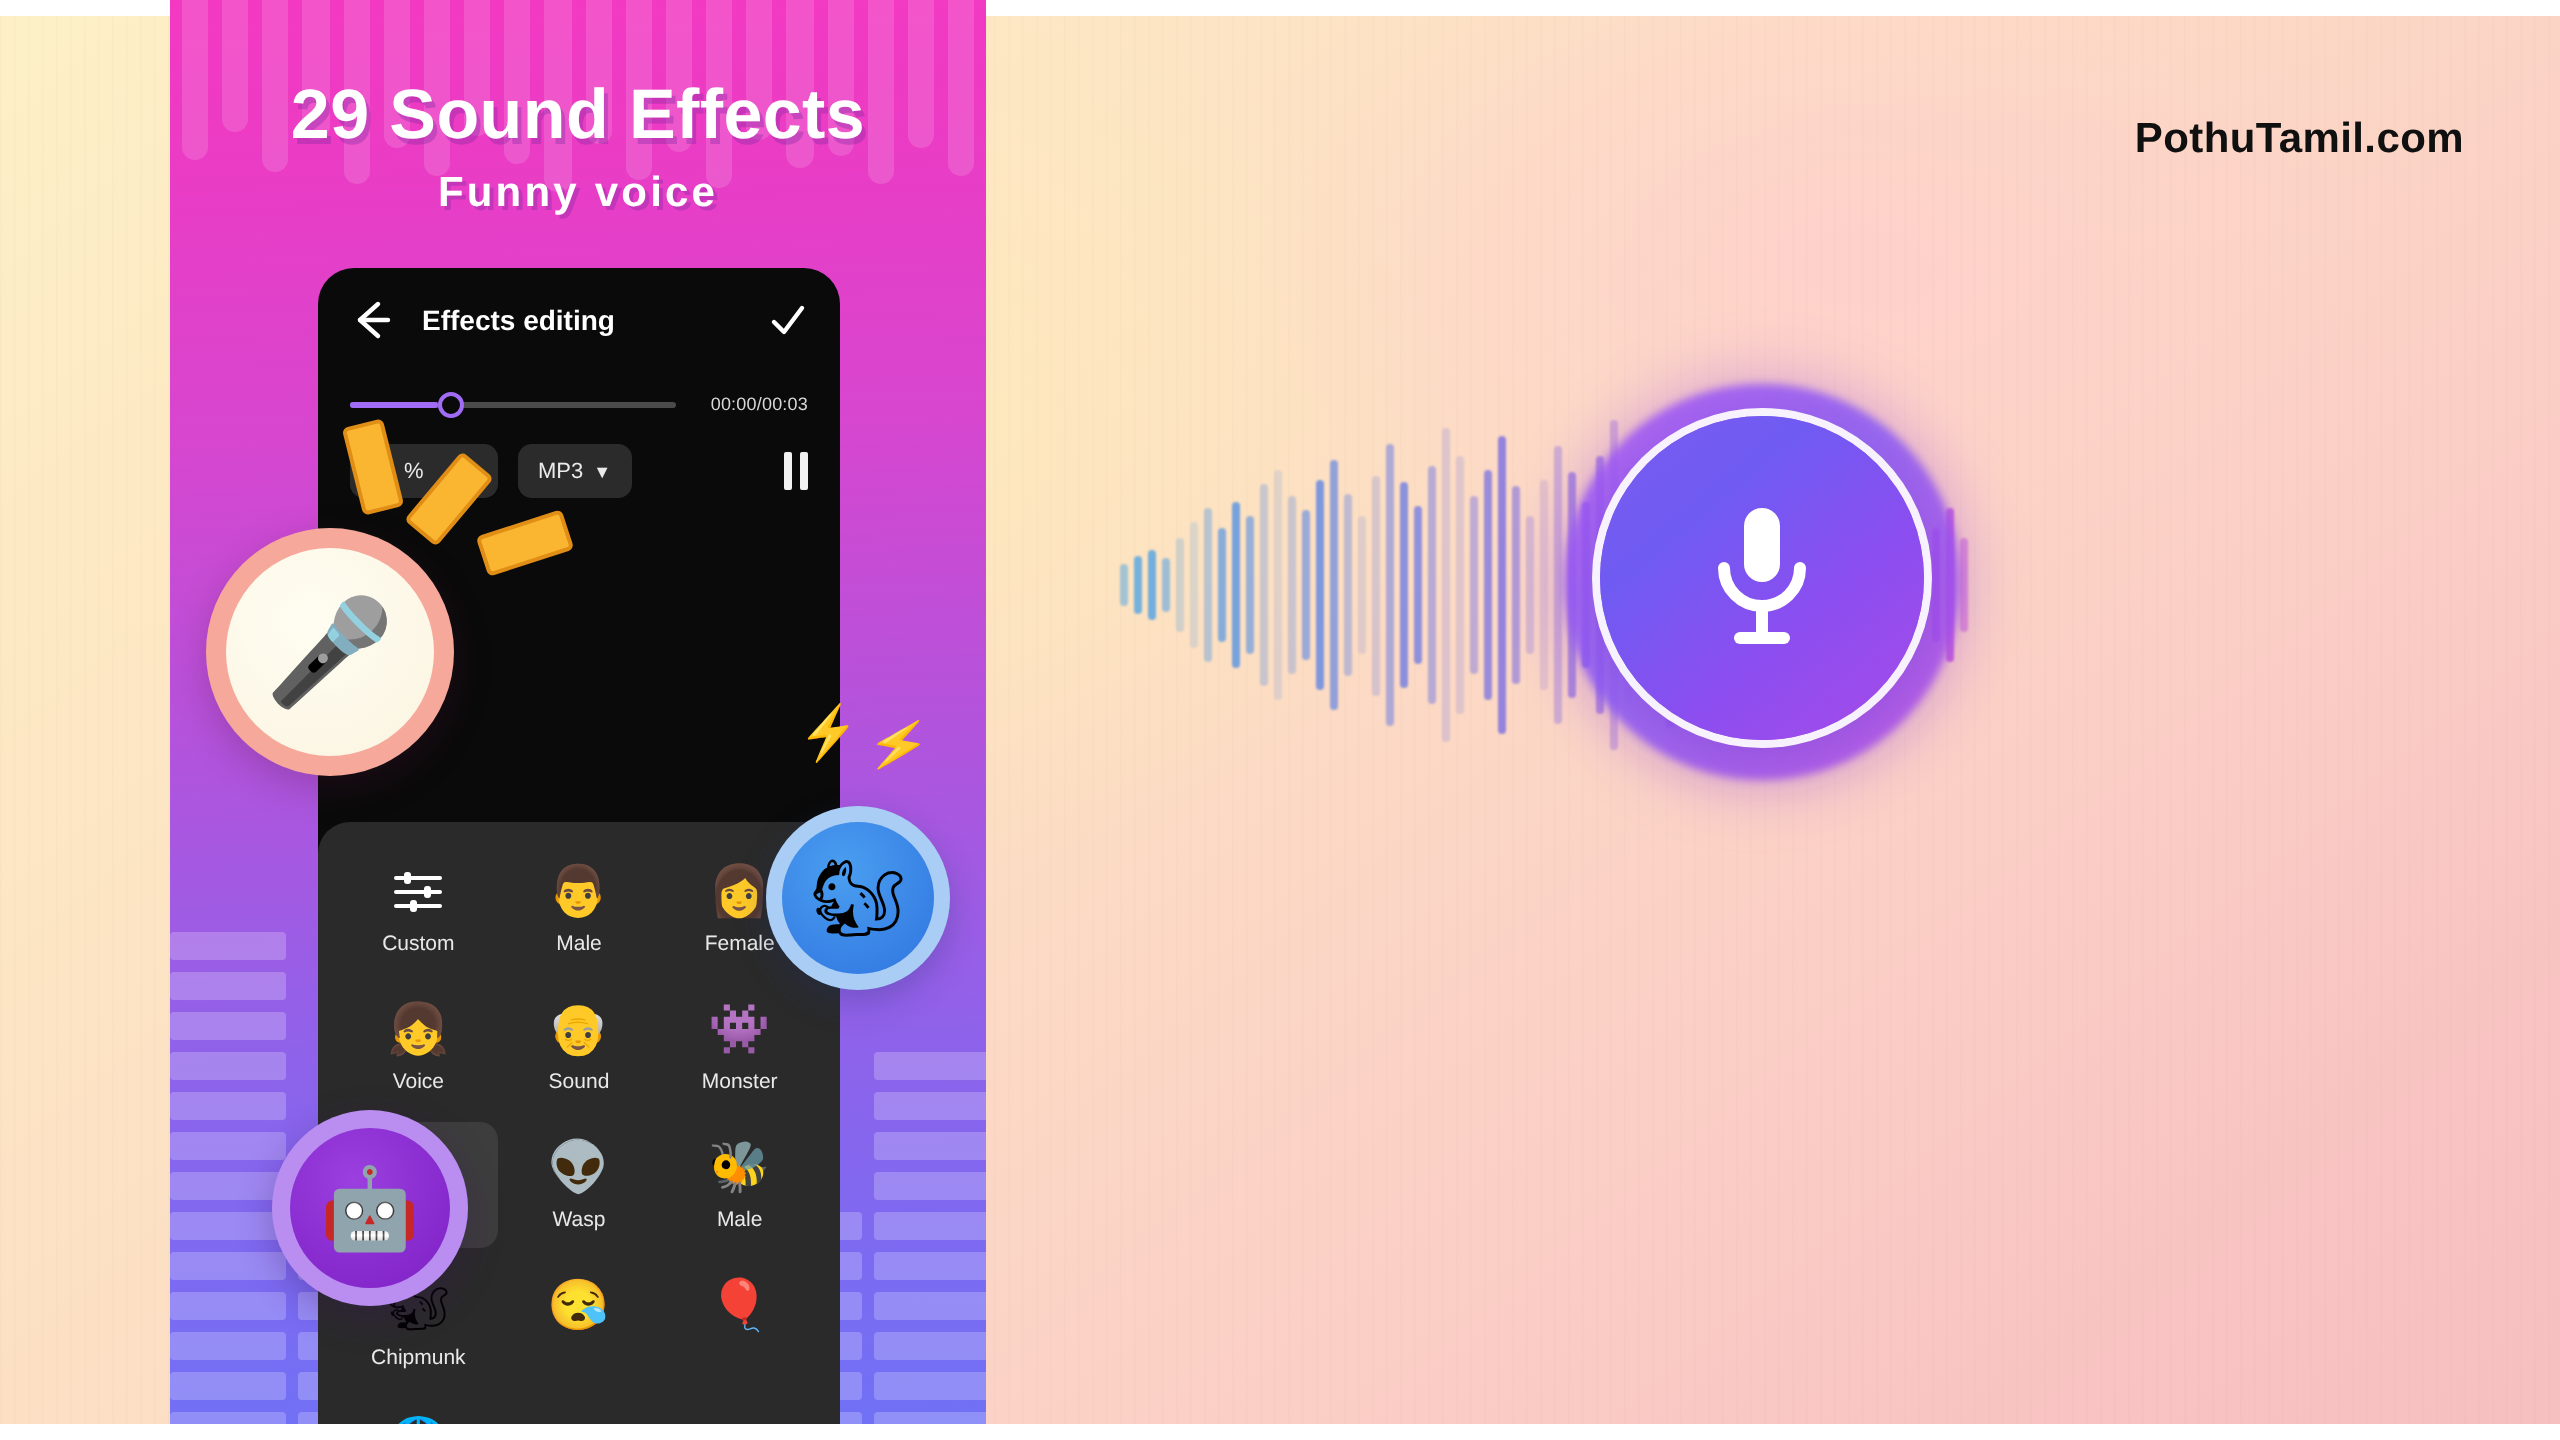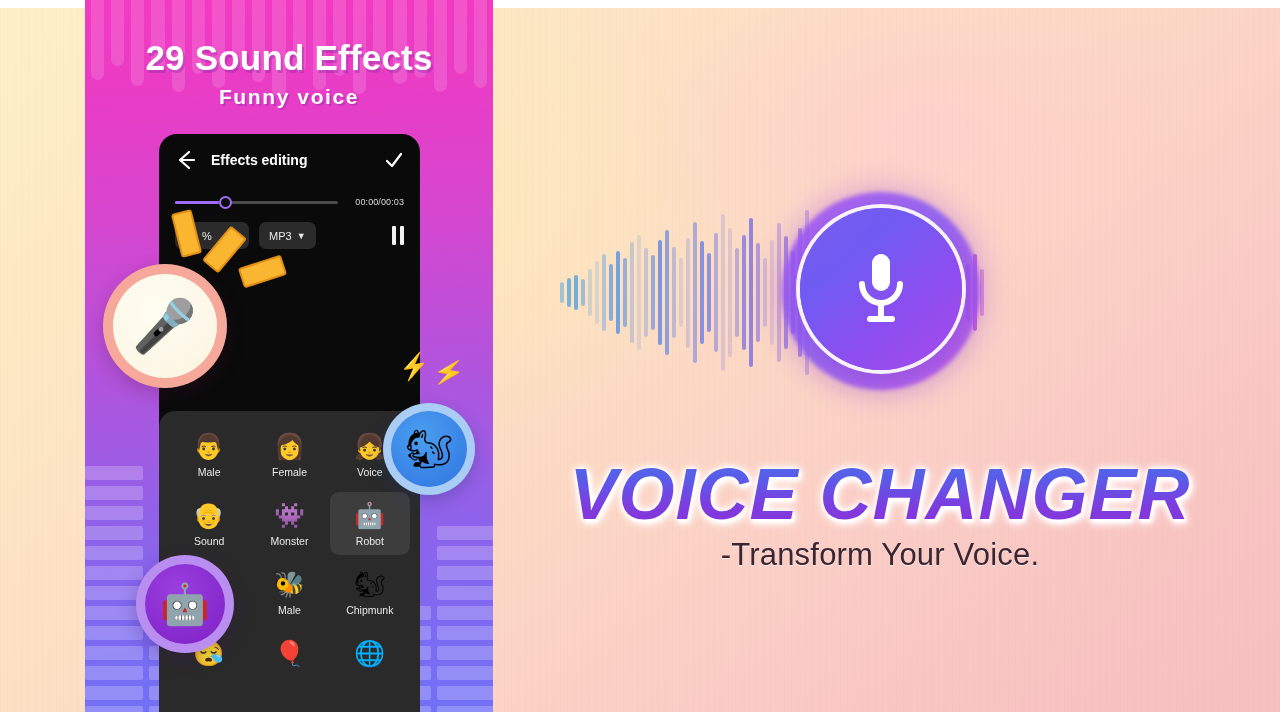--- a/index.html
+++ b/index.html
@@ -265,25 +265,22 @@
   <div class="mic-ring-outer"></div>
   <div class="mic-circle">
     <svg class="mic-glyph" viewBox="0 0 56 78">
       <rect x="19" y="4" width="18" height="37" rx="9" fill="#fff"></rect>
       <path d="M9 34 a19 19 0 0 0 38 0" fill="none" stroke="#fff" stroke-width="6" stroke-linecap="round"></path>
       <rect x="25" y="52" width="6" height="14" fill="#fff"></rect>
       <rect x="14" y="66" width="28" height="6" rx="3" fill="#fff"></rect>
     </svg>
   </div>
 
-  <div class="title-wrap">
-    <div class="big-title">VOICE CHANGER</div>
-    <div class="tagline">-Transform Your Voice.</div>
-  </div>
-
+
+  <div class="watermark">PothuTamil.com</div>
 
   <div class="promo">
     <div class="promo-topbars" id="topbars">
         <div class="ptb" style="height: 86px;"></div>
         <div class="ptb" style="height: 72px;"></div>
         <div class="ptb" style="height: 92px;"></div>
         <div class="ptb" style="height: 76px;"></div>
         <div class="ptb" style="height: 98px;"></div>
         <div class="ptb" style="height: 80px;"></div>
         <div class="ptb" style="height: 94px;"></div>
@@ -402,20 +399,37 @@
       </div>
       <div class="ph-pause">
           <i></i>
           <i></i>
         </div>
     </div>
 
     <div class="ph-panel">
       <div class="grid" id="effgrid">
           <div class="cell">
+            <div class="gi">
+              <svg class="sliders-ico" viewBox="0 0 26 24">
+                <g stroke="#fff" stroke-width="2" stroke-linecap="round">
+                  <path d="M2 5 H24"></path>
+                  <path d="M2 12 H24"></path>
+                  <path d="M2 19 H24"></path>
+                </g>
+                <g fill="#fff">
+                  <rect x="6" y="2" width="3.5" height="6" rx="1.5"></rect>
+                  <rect x="16" y="9" width="3.5" height="6" rx="1.5"></rect>
+                  <rect x="9" y="16" width="3.5" height="6" rx="1.5"></rect>
+                </g>
+              </svg>
+            </div>
+            <div class="gl">Custom</div>
+          </div>
+          <div class="cell">
             <div class="gi">👨</div>
             <div class="gl">Male</div>
           </div>
           <div class="cell">
             <div class="gi">👩</div>
             <div class="gl">Female</div>
           </div>
           <div class="cell">
             <div class="gi">👧</div>
             <div class="gl">Voice</div>

